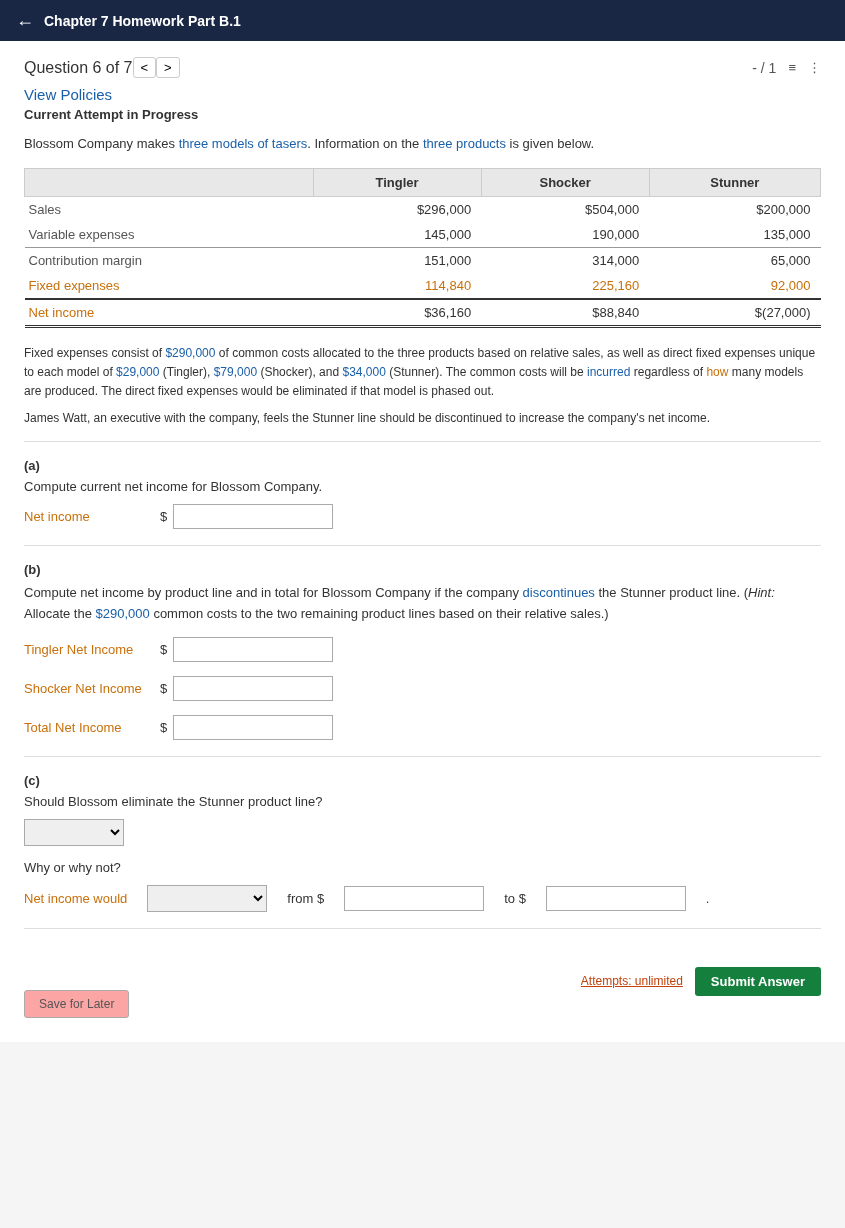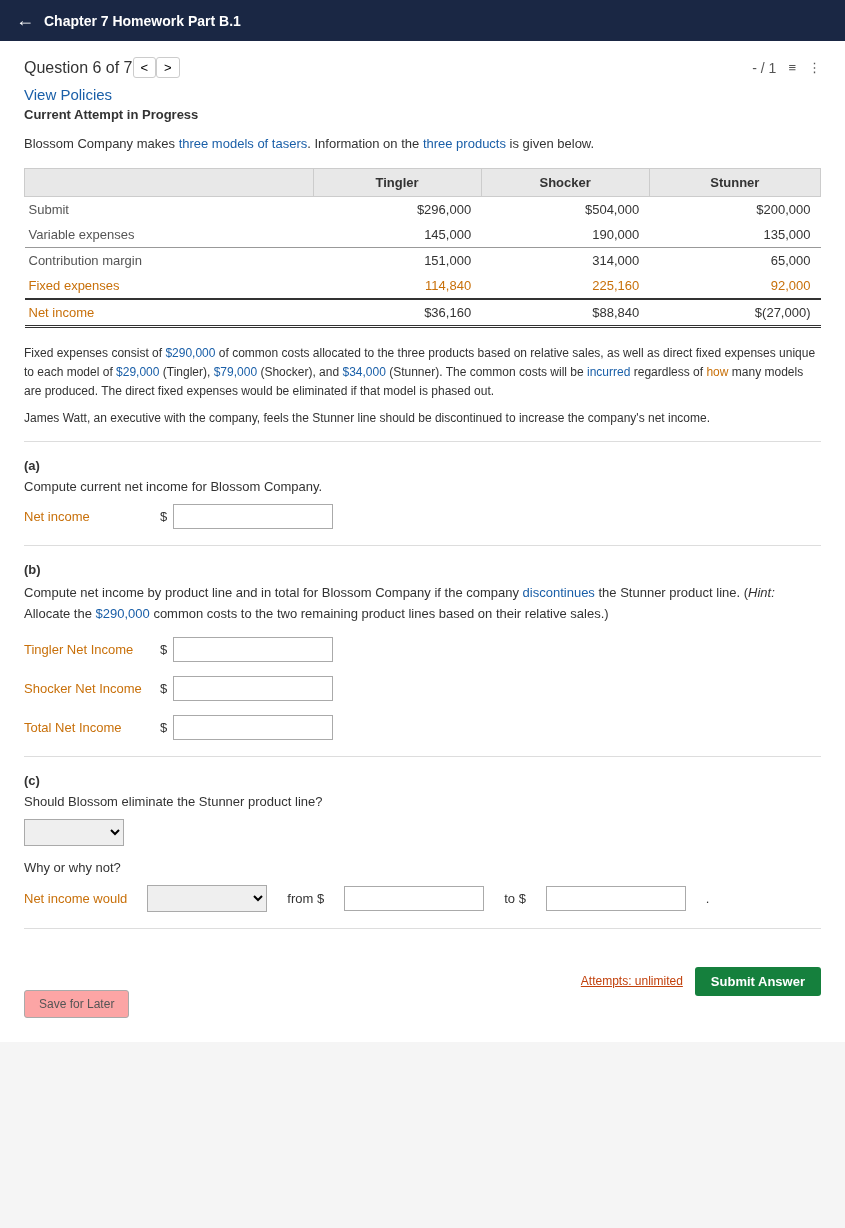--- a/index.html
+++ b/index.html
@@ -276,21 +276,21 @@
     <thead>
       <tr>
         <th></th>
         <th>Tingler</th>
         <th>Shocker</th>
         <th>Stunner</th>
       </tr>
     </thead>
     <tbody>
       <tr>
-        <td>Submit</td>
+        <td>Sales</td>
         <td>$296,000</td>
         <td>$504,000</td>
         <td>$200,000</td>
       </tr>
       <tr class="row-variable">
         <td>Variable expenses</td>
         <td>145,000</td>
         <td>190,000</td>
         <td>135,000</td>
       </tr>

